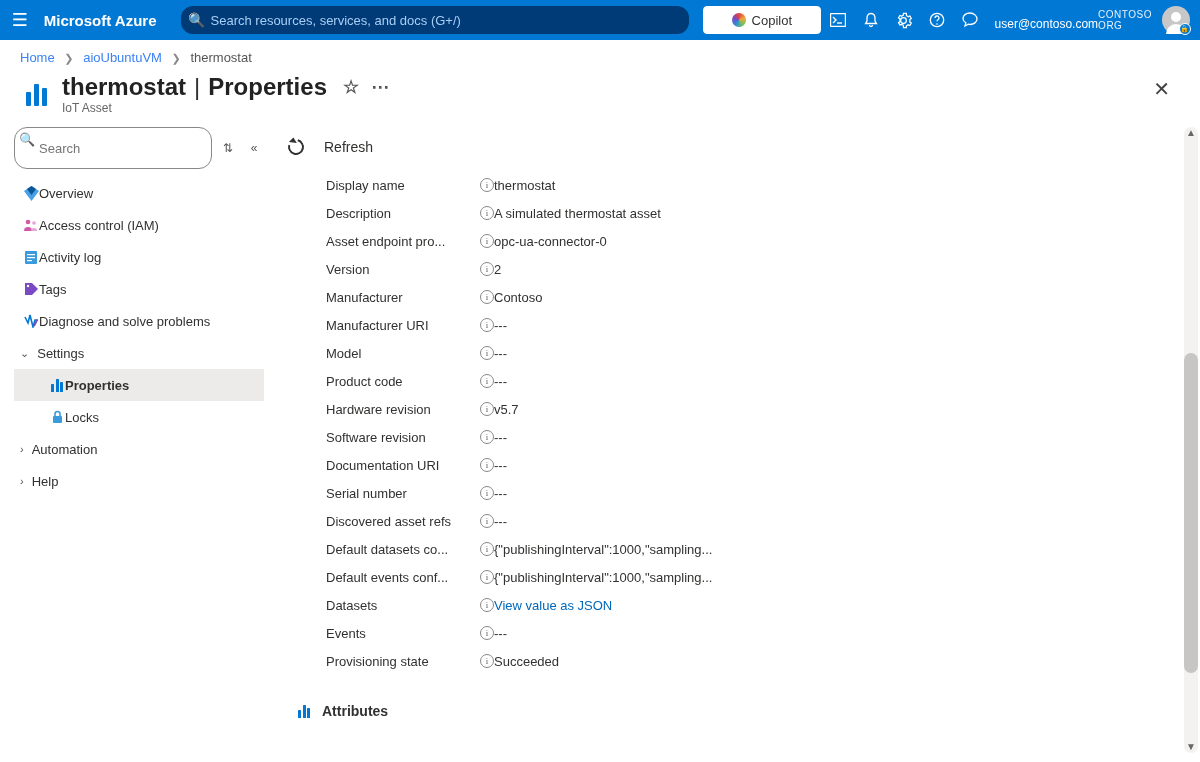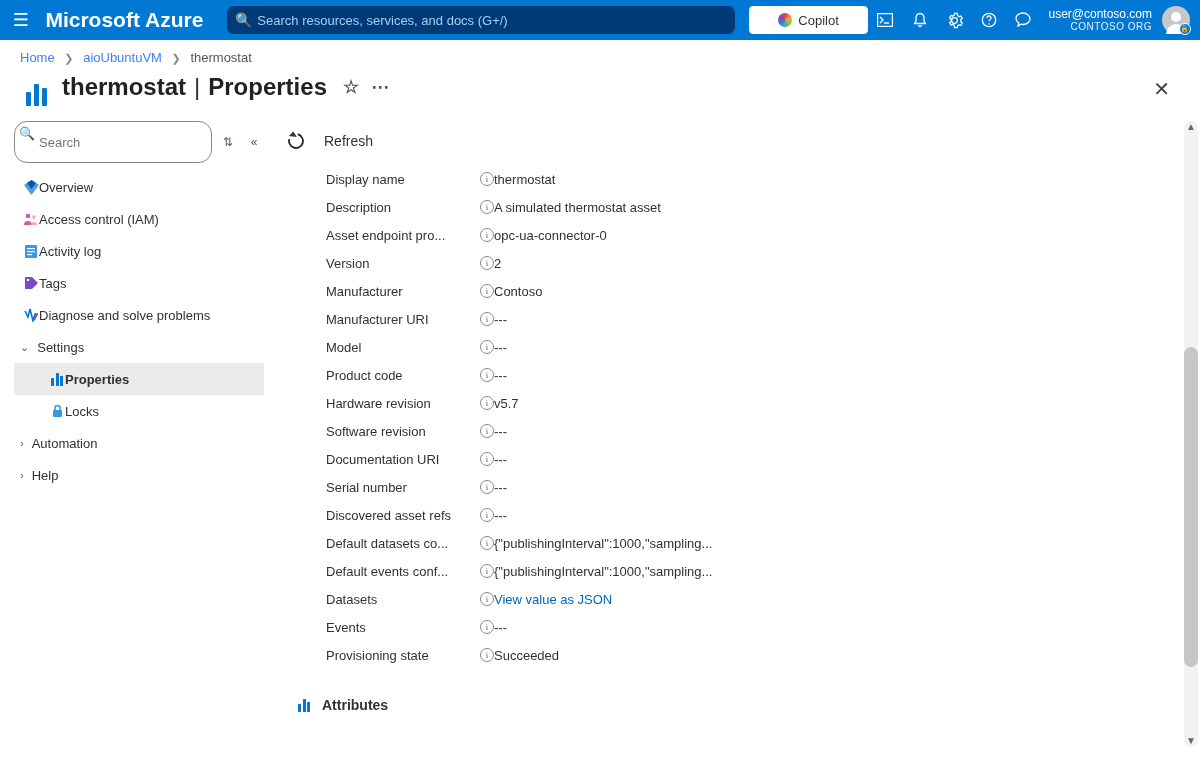--- a/index.html
+++ b/index.html
@@ -1,31 +1,31 @@
 <!DOCTYPE html>
 <html><head>
 <meta charset="utf-8">
 <style>
   * { box-sizing: border-box; margin: 0; padding: 0; }
   body { font-family: "Segoe UI", Arial, sans-serif; font-size: 13px; color: #323130; background: #fff; width:1200px; height:762px; overflow:hidden; position:relative; }
 
   
   .topbar { height: 40px; background: #0078d4; display: flex; align-items: center; padding: 0 10px 0 0; color: #fff; }
   .hamburger { width:48px; text-align:center; font-size:18px; cursor:pointer; }
-  .brand { font-weight:600; font-size:21px; margin-left:4px; margin-right:20px; cursor:pointer; white-space:nowrap;}
+  .brand { font-weight:600; font-size:15px; margin-left:4px; margin-right:20px; cursor:pointer; white-space:nowrap;}
   .search-wrap { flex:0 0 508px; margin-left:4px; }
-  .search-input { width:100%; height:28px; border:none; border-radius:7px; background:#003a77; color:#cce4ff; padding:0 10px 0 30px; font-size:13px; outline:none;}
+  .search-input { width:100%; height:28px; border:none; border-radius:12px; background:#003a77; color:#cce4ff; padding:0 10px 0 30px; font-size:13px; outline:none;}
   .search-input::placeholder { color:#a8cff5; }
   .search-wrap { position:relative; }
   .search-icon { position:absolute; left:8px; top:6px; font-size:14px; color:#a8cff5; }
   .topbar-spacer { flex:1; }
   .copilot-btn { background:#fff; border:1px solid #fff; border-radius:4px; height:28px; padding:0 28px; display:flex; align-items:center; gap:6px; color:#333; font-size:13px; cursor:pointer; margin-left:14px;}
   .copilot-logo { width:14px; height:14px; border-radius:50%; background: conic-gradient(#e2433d, #f0a63e, #71c15a, #2f8cd8, #7b49c3, #e2433d); }
   .top-icon { width:40px; height:40px; display:flex; align-items:center; justify-content:center; font-size:16px; color:#fff; cursor:pointer; }
-  .user-block { display:flex; flex-direction:column; align-items:flex-end; margin-left:8px; margin-right:6px; line-height:1.1;}
+  .user-block { display:flex; flex-direction:row; align-items:flex-end; margin-left:8px; margin-right:6px; line-height:1.1;}
   .user-email { font-size:12px; }
   .user-org { font-size:10px; letter-spacing:0.5px; opacity:0.9;}
   .avatar { width:28px; height:28px; border-radius:50%; background:#c7c7c7; position:relative; margin-left:4px; cursor:pointer;}
   .avatar-badge { position:absolute; bottom:-1px; right:-1px; width:12px; height:12px; border-radius:50%; background:#0078d4; border:1.5px solid #fff; display:flex; align-items:center; justify-content:center; font-size:7px;}
 
   
   .breadcrumb { padding:10px 20px 6px; font-size:13px; }
   .breadcrumb a { color:#3b82f6; text-decoration:none; cursor:pointer;}
   .breadcrumb .sep { color:#888; margin:0 6px; font-size:11px;}
   .breadcrumb .current { color:#555;}
@@ -171,20 +171,21 @@
       </div>
   </div>
   <div class="blade-title-wrap">
     <div class="blade-title">
       <span>thermostat</span>
       <span class="pipe">|</span>
       <span>Properties</span>
       <span class="star-icon">☆</span>
       <span class="more-icon">⋯</span>
     </div>
+    <div class="blade-sub">IoT Asset</div>
   </div>
   <div class="close-x">✕</div>
 </div>
 
 <div class="main">
 
   <div class="leftnav">
     <div class="nav-search-row">
       <div class="nav-search-wrap">
         <span class="nav-search-icon">🔍</span>

